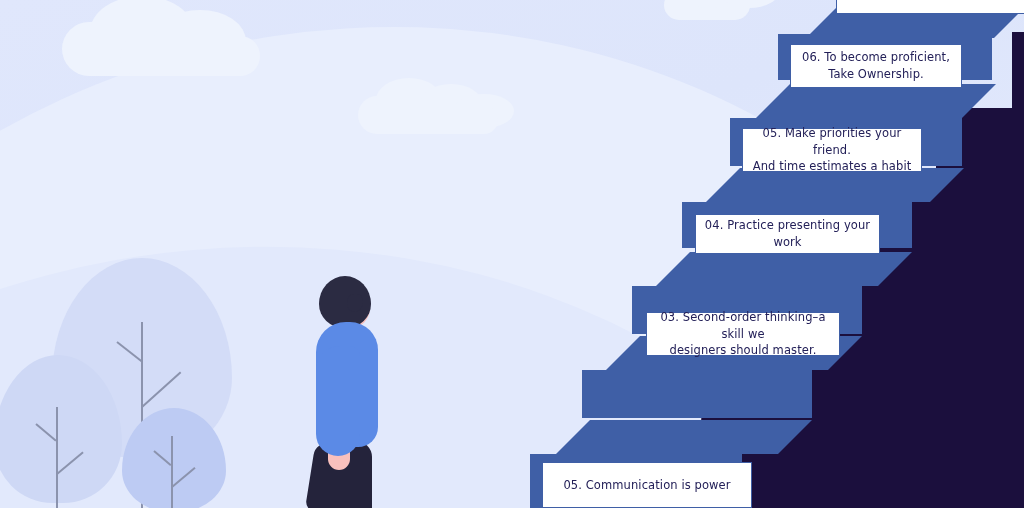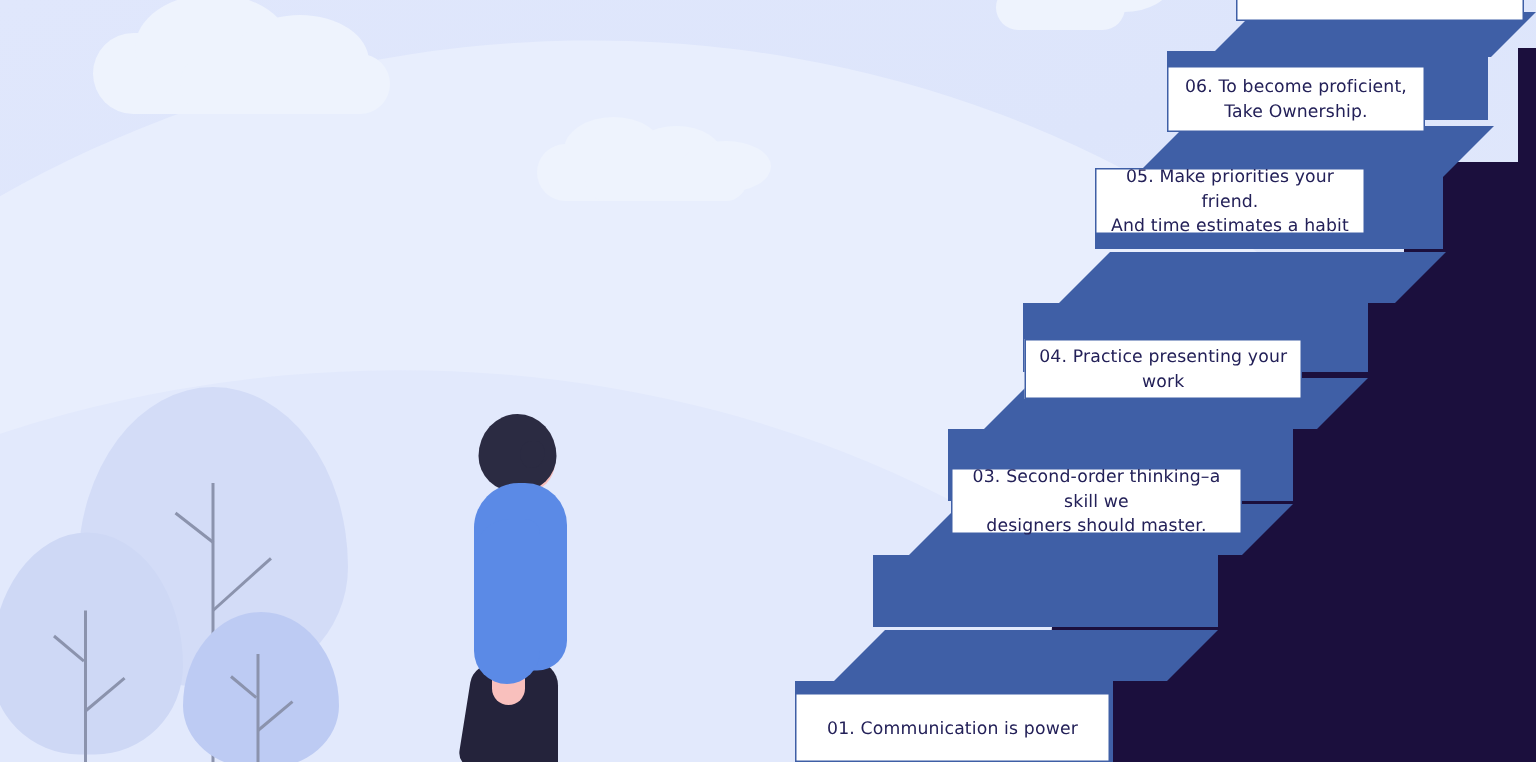--- a/index.html
+++ b/index.html
@@ -91,21 +91,21 @@
 
   
   .stairs{position:absolute;inset:0;}
   .tread{position:absolute;background:#3f5fa6;}
   .riser{position:absolute;background:#3f5fa6;}
   .card{
     position:absolute;background:#ffffff;border:1px solid #3f5fa6;
     display:flex;align-items:center;justify-content:center;
     text-align:center;color:#232058;
     font-size:11.5px;line-height:1.45;letter-spacing:.1px;
-    box-sizing:border-box;padding:4px 8px;
+    box-sizing:border-box;padding:4px 8px;margin-left:12px;
   }
 
   
   .person{position:absolute;left:300px;top:276px;width:86px;height:232px;}
   .p-hair{position:absolute;left:19px;top:0px;width:52px;height:52px;
           background:#2b2b42;border-radius:50% 50% 48% 48%/54% 54% 46% 46%;z-index:3;}
   .p-face{position:absolute;left:32px;top:12px;width:38px;height:40px;
           background:#f9c0bd;border-radius:50%;z-index:2;}
   .p-earhole{position:absolute;left:47px;top:18px;width:16px;height:18px;
              background:#2b2b42;border-radius:50% 40% 60% 50%;z-index:4;}
@@ -178,38 +178,38 @@
     <div class="card" style="left:824px;top:-28px;width:192px;height:42px;"></div>
 
     <div class="riser" style="left:778px;top:34px;width:214px;height:46px;"></div>
     <div class="tread" style="left:756px;top:84px;width:240px;height:34px;
                 clip-path:polygon(34px 0, 240px 0, 206px 34px, 0 34px);"></div>
     <div class="card" style="left:778px;top:44px;width:172px;height:44px;">06. To become proficient,<br>Take Ownership.</div>
 
     <div class="riser" style="left:730px;top:118px;width:232px;height:48px;"></div>
     <div class="tread" style="left:706px;top:168px;width:258px;height:34px;
                 clip-path:polygon(34px 0, 258px 0, 224px 34px, 0 34px);"></div>
-    <div class="card" style="left:730px;top:112px;width:180px;height:44px;">05. Make priorities your friend.<br>And time estimates a habit</div>
+    <div class="card" style="left:730px;top:128px;width:180px;height:44px;">05. Make priorities your friend.<br>And time estimates a habit</div>
 
     <div class="riser" style="left:682px;top:202px;width:230px;height:46px;"></div>
     <div class="tread" style="left:656px;top:252px;width:256px;height:34px;
                 clip-path:polygon(34px 0, 256px 0, 222px 34px, 0 34px);"></div>
-    <div class="card" style="left:683px;top:226px;width:185px;height:40px;">04. Practice presenting your work</div>
+    <div class="card" style="left:683px;top:214px;width:185px;height:40px;">04. Practice presenting your work</div>
 
     <div class="riser" style="left:632px;top:286px;width:230px;height:48px;"></div>
     <div class="tread" style="left:606px;top:336px;width:256px;height:34px;
                 clip-path:polygon(34px 0, 256px 0, 222px 34px, 0 34px);"></div>
     <div class="card" style="left:634px;top:312px;width:194px;height:44px;">03. Second-order thinking–a skill we<br>designers should master.</div>
 
     <div class="riser" style="left:582px;top:370px;width:230px;height:48px;"></div>
     <div class="tread" style="left:556px;top:420px;width:256px;height:34px;
                 clip-path:polygon(34px 0, 256px 0, 222px 34px, 0 34px);"></div>
 
     <div class="riser" style="left:530px;top:454px;width:212px;height:54px;"></div>
-    <div class="card" style="left:530px;top:462px;width:210px;height:46px;">01. Communication is power</div>
+    <div class="card" style="left:530px;top:462px;width:210px;height:46px;">05. Communication is power</div>
   </div>
 
   <div class="person">
     <div class="p-legback"></div>
     <div class="p-legfront"></div>
     <div class="p-face"></div>
     <div class="p-hair"></div>
     <div class="p-earhole"></div>
     <div class="p-torso"></div>
     <div class="p-sleeve"></div>

